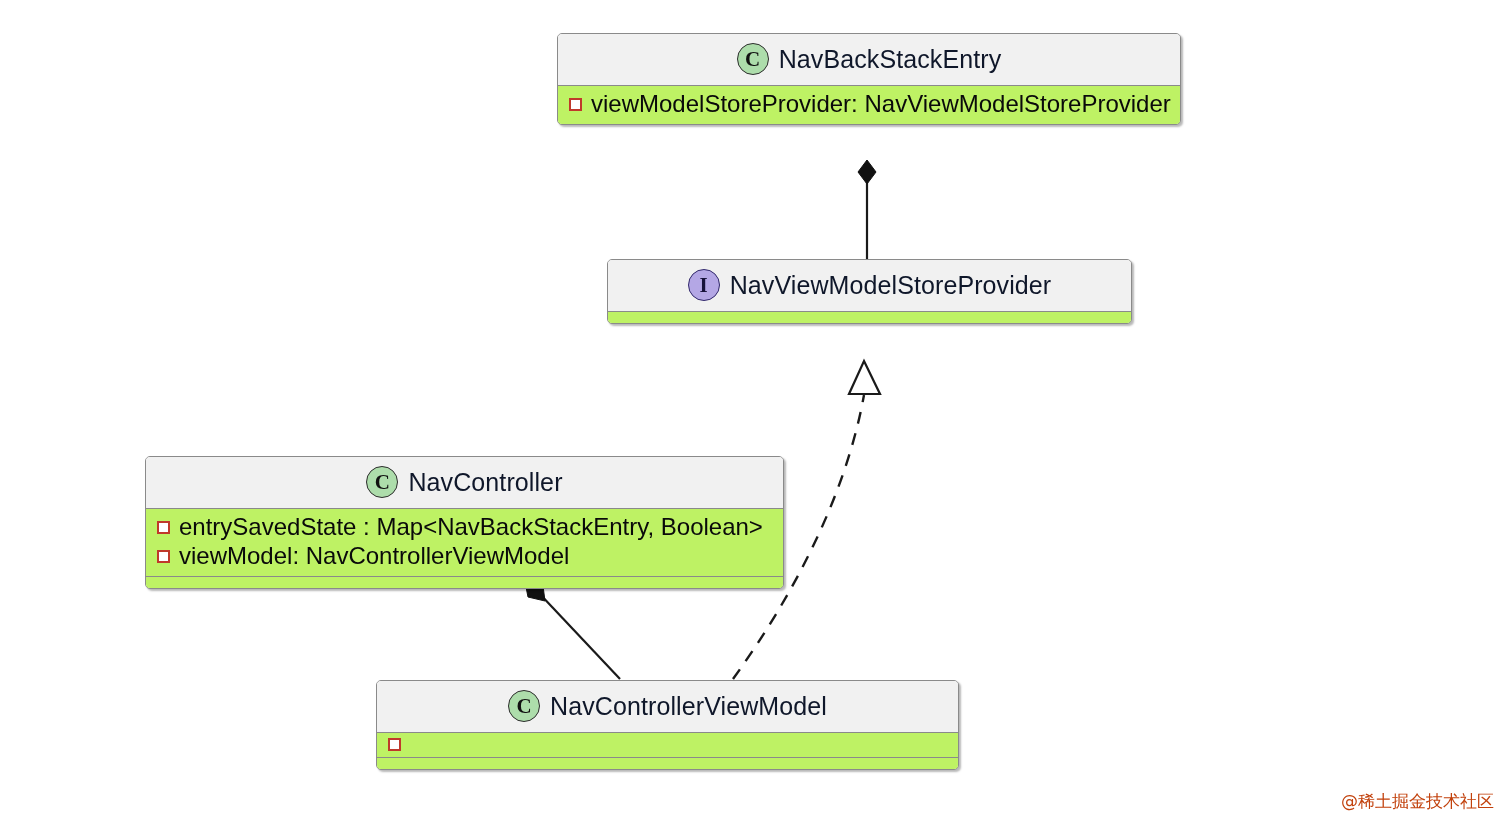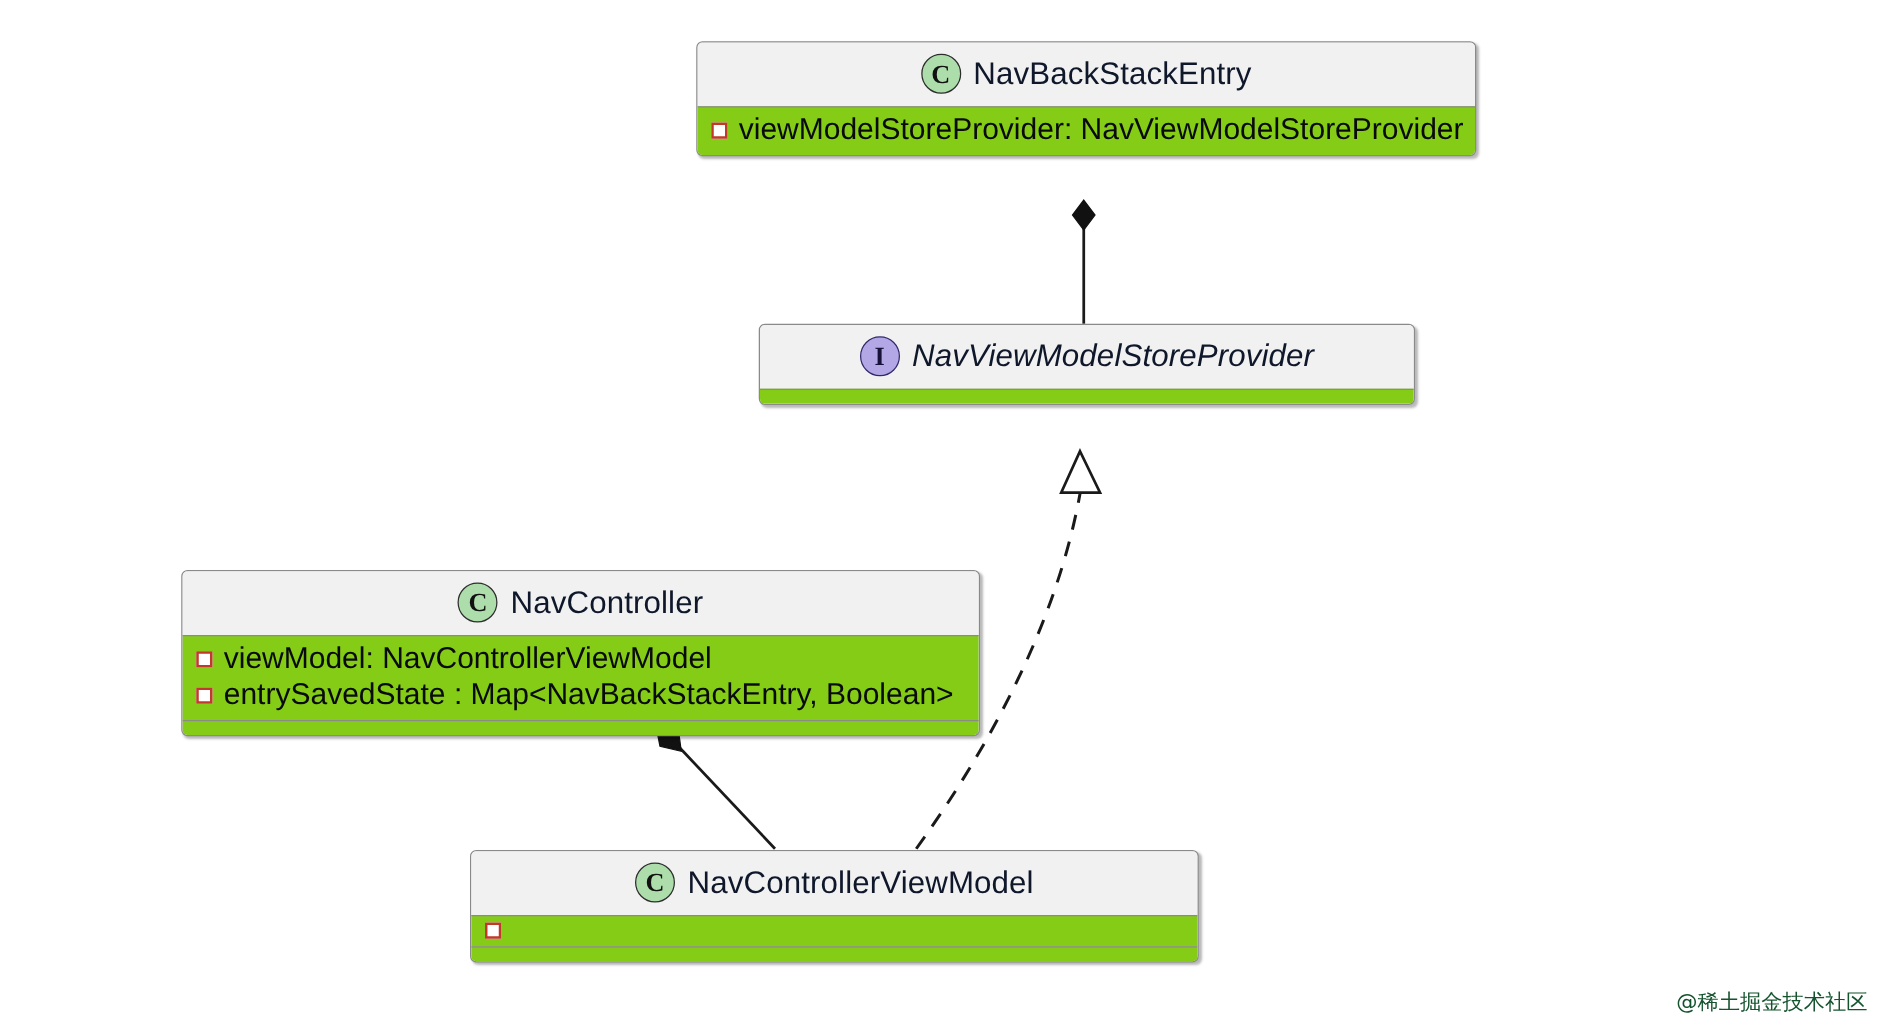--- a/index.html
+++ b/index.html
@@ -44,21 +44,20 @@
     padding: 9px 14px 10px 14px;
     background: #f1f1f1;
   }
   .node-title {
     font-size: 25px;
     color: #0f172a;
     white-space: nowrap;
     letter-spacing: 0.1px;
   }
   .node-title.italic {
-    font-style: italic;
     text-align: center;
   }
 
   
   .stereo-icon {
     width: 32px;
     height: 32px;
     border-radius: 50%;
     display: flex;
     align-items: center;
@@ -77,21 +76,21 @@
   .stereo-interface {
     background: #b4a7e5;
     border: 1.6px solid #32296b;
     color: #17123a;
     font-family: "Liberation Serif", "DejaVu Serif", serif;
   }
 
   
   .compartment {
     border-top: 1px solid #8a8a8a;
-    background: #84cc16;
+    background: #bef264;
     padding: 4px 0 5px 0;
   }
   .compartment.empty {
     height: 11px;
     padding: 0;
   }
   .member-row {
     display: flex;
     align-items: center;
     gap: 9px;
@@ -124,21 +123,21 @@
     border: 1px solid #1d7741;
     box-sizing: border-box;
   }
 
   
   .watermark {
     position: absolute;
     right: 18px;
     bottom: 12px;
     font-size: 17px;
-    color: #14532d;
+    color: #c2410c;
     white-space: nowrap;
     font-family: "DejaVu Sans", "Liberation Sans", sans-serif;
   }
 </style>
 </head>
 <body>
 
 <div id="canvas">
 
   <svg id="edges" viewBox="0 0 1512 825" xmlns="http://www.w3.org/2000/svg">
@@ -181,25 +180,25 @@
   </div>
 
   <div class="uml-node" style="left:145px; top:456px; width:639px;">
     <div class="node-header">
       <span class="stereo-icon stereo-class">C</span>
       <span class="node-title">NavController</span>
     </div>
     <div class="compartment">
       <div class="member-row">
         <span class="vis-icon vis-private-field"></span>
+        <span class="member-text">entrySavedState : Map&lt;NavBackStackEntry, Boolean&gt;</span>
+      </div>
+      <div class="member-row">
+        <span class="vis-icon vis-private-field"></span>
         <span class="member-text">viewModel: NavControllerViewModel</span>
-      </div>
-      <div class="member-row">
-        <span class="vis-icon vis-private-field"></span>
-        <span class="member-text">entrySavedState : Map&lt;NavBackStackEntry, Boolean&gt;</span>
       </div>
     </div>
     <div class="compartment empty"></div>
   </div>
 
   <div class="uml-node" style="left:376px; top:680px; width:583px;">
     <div class="node-header">
       <span class="stereo-icon stereo-class">C</span>
       <span class="node-title">NavControllerViewModel</span>
     </div>

